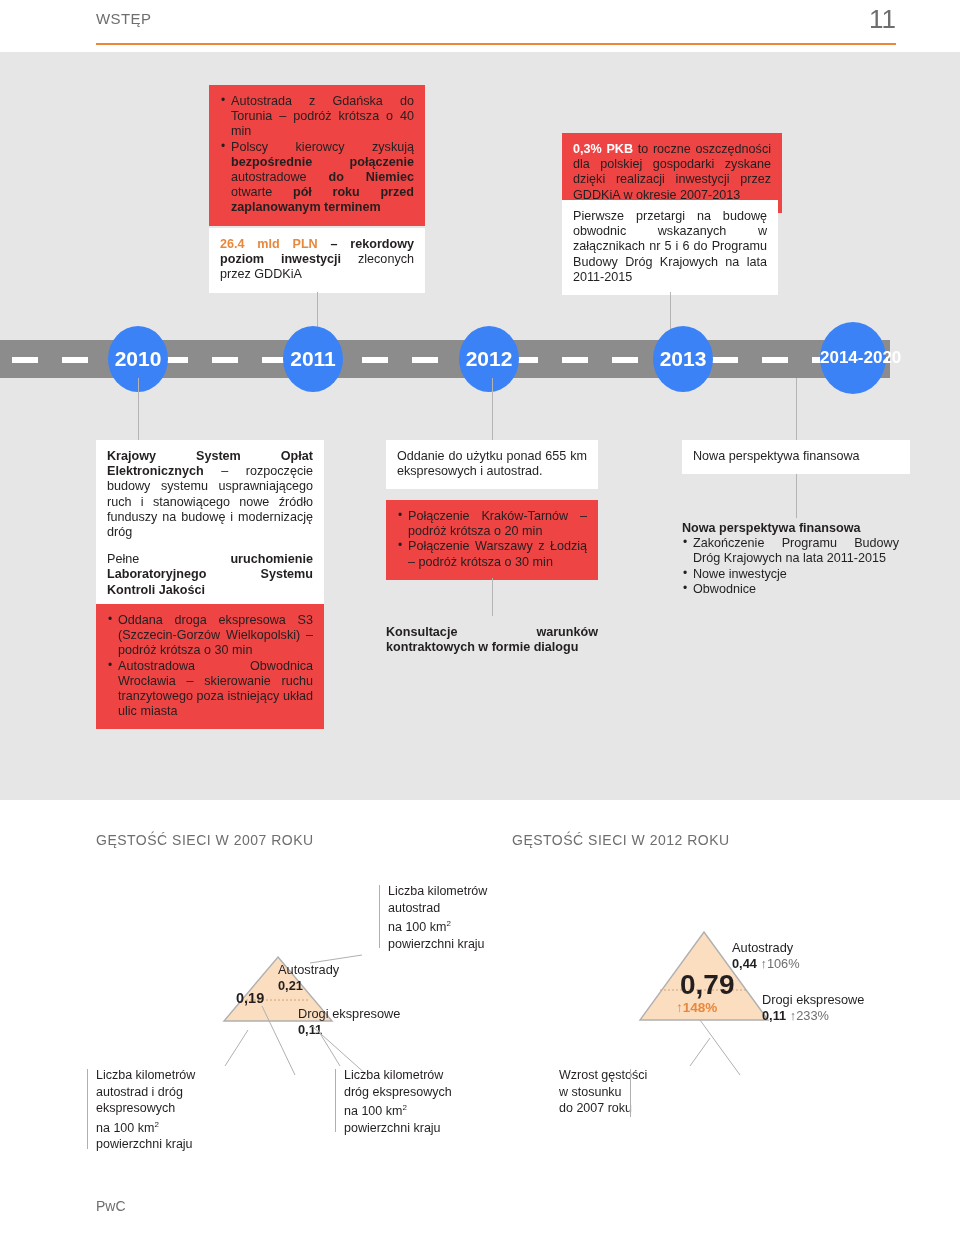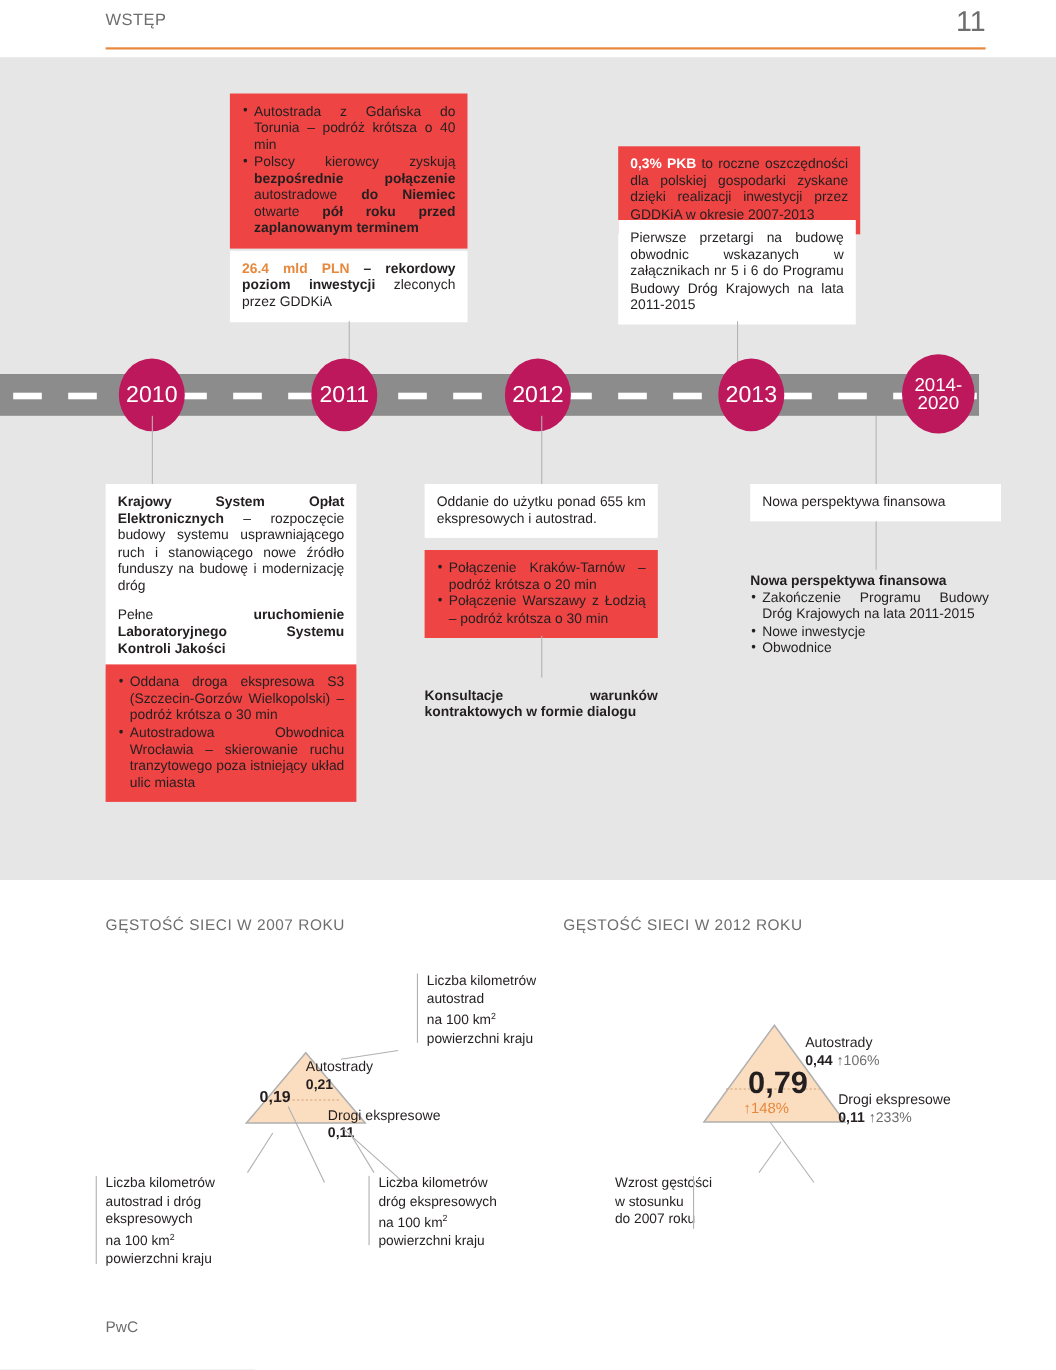--- a/index.html
+++ b/index.html
@@ -66,24 +66,24 @@
   .road{
     position:absolute;left:0;top:340px;width:890px;height:38px;
     background:#8c8c8c;
   }
   .dash{
     position:absolute;top:357px;height:6px;width:26px;background:#ffffff;
   }
   .node{
     position:absolute;
     border-radius:50%;
-    background:#be185d;
+    background:#3b82f6;
     color:#ffffff;
     display:flex;align-items:center;justify-content:center;
-    font-weight:normal;
+    font-weight:bold;
     text-align:center;
     line-height:1.02;
   }
 
   
   .sect-title{
     position:absolute;
     font-size:14px;letter-spacing:.5px;color:#6e6e6e;
     font-family:"Liberation Sans", sans-serif;
   }
@@ -174,21 +174,21 @@
   </div>
   <div class="node" style="left:283px;top:326px;width:60px;height:66px;font-size:21px;">
     <span>2011</span>
   </div>
   <div class="node" style="left:459px;top:326px;width:60px;height:66px;font-size:21px;">
     <span>2012</span>
   </div>
   <div class="node" style="left:637px;top:326px;width:60px;height:66px;font-size:21px;margin-left:16px;">
     <span>2013</span>
   </div>
-  <div class="node" style="left:820px;top:322px;width:66px;height:72px;font-size:17px;flex-direction:column;">
+  <div class="node" style="left:820px;top:322px;width:66px;height:72px;font-size:17px;flex-direction:row;justify-content:space-between;">
     <span>2014-</span>
     <span>2020</span>
   </div>
 
   <div class="conn" style="left:138px;top:378px;height:62px;"></div>
   <div class="box white" style="left:96px;top:440px;width:228px;">
     <div class="pad">
       <b>Krajowy System Opłat Elektronicznych</b><span> – rozpoczęcie budowy systemu usprawniającego ruch i stanowiącego nowe źródło funduszy na budowę i modernizację dróg</span>
       <div style="height:12px;"></div>
       <span>Pełne </span><b>uruchomienie Laboratoryjnego Systemu Kontroli Jakości</b>
@@ -273,21 +273,21 @@
     <div><span>na 100 km</span><sup>2</sup></div>
     <div>powierzchni kraju</div>
   </div>
 
   <svg style="position:absolute;left:638px;top:930px;" width="132" height="92">
     <polygon points="66,2 130,90 2,90" fill="#fbddbf" stroke="#b0b0b0" stroke-width="1.4"></polygon>
     <line x1="22" y1="60" x2="110" y2="60" stroke="#cfa47a" stroke-width="1" stroke-dasharray="2 2"></line>
   </svg>
   <div class="tri-val" style="left:680px;top:969px;font-size:28px;">0,79</div>
   <div style="position:absolute;left:676px;top:1000px;font-size:13.5px;">
-    <span class="arrow-orange">↑</span><span style="color:#e8883c;font-weight:normal;">148%</span>
+    <span class="arrow-orange">↑</span><span style="color:#e8883c;font-weight:bold;">148%</span>
   </div>
 
   <div class="lbl" style="left:732px;top:940px;">
     <div>Autostrady</div>
     <div><span class="v">0,44</span>
       <span class="arrow-up">↑</span><span class="arrow-up">106%</span></div>
   </div>
   <div class="lbl" style="left:762px;top:992px;">
     <div>Drogi ekspresowe</div>
     <div><span class="v">0,11</span>

